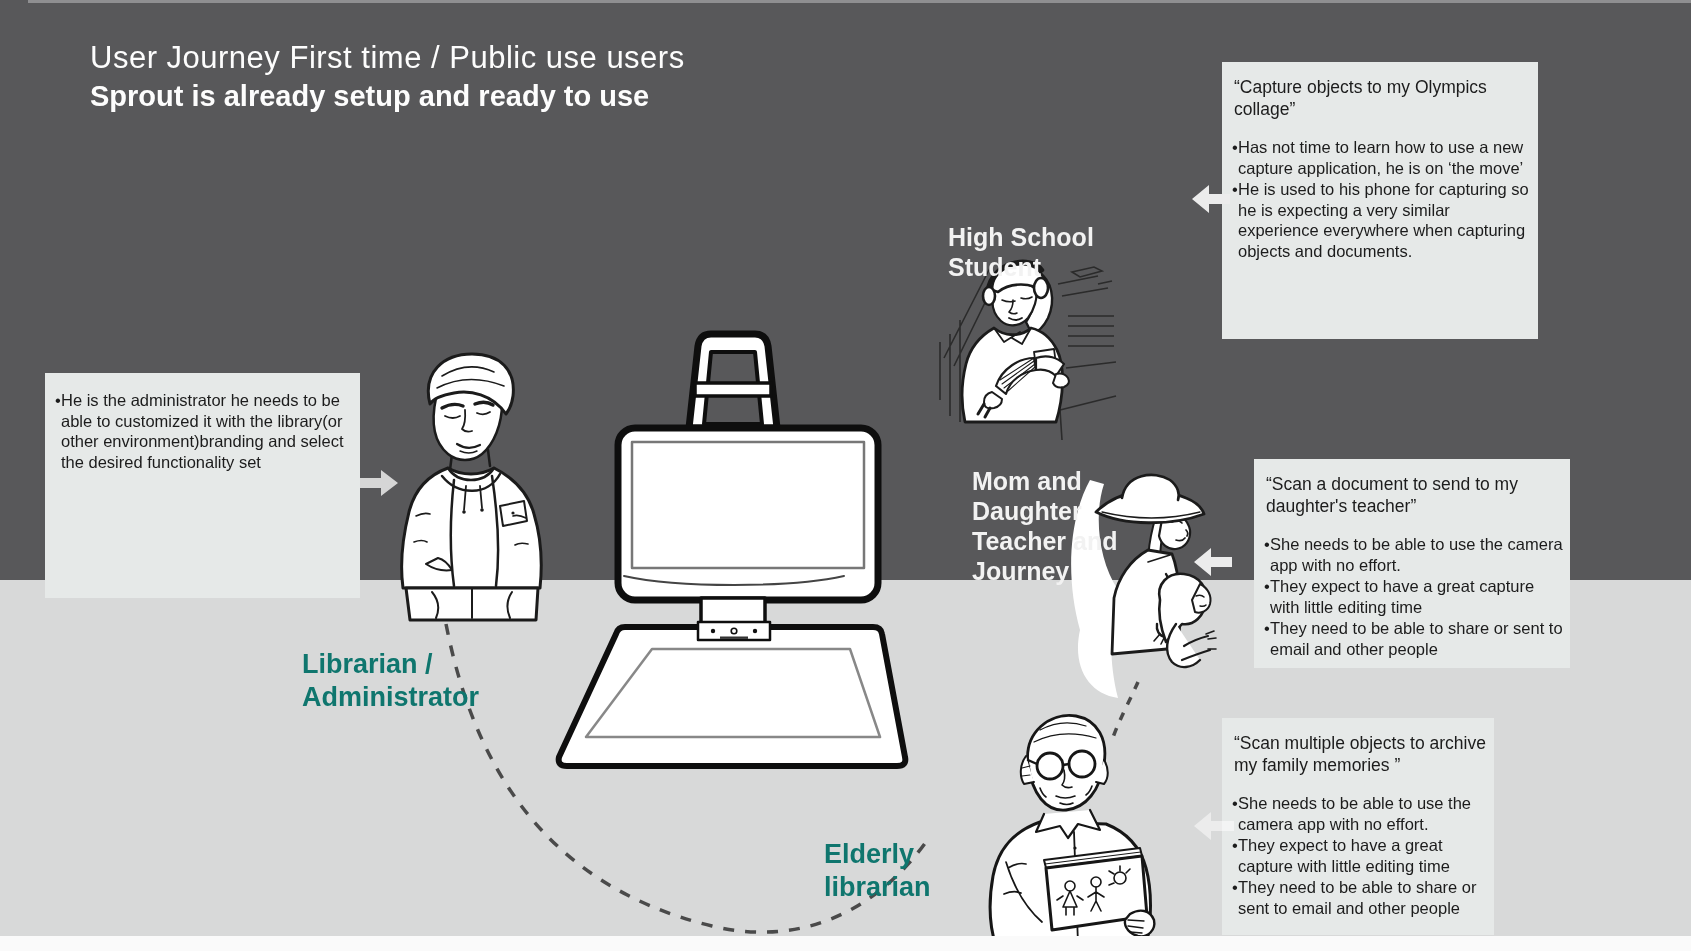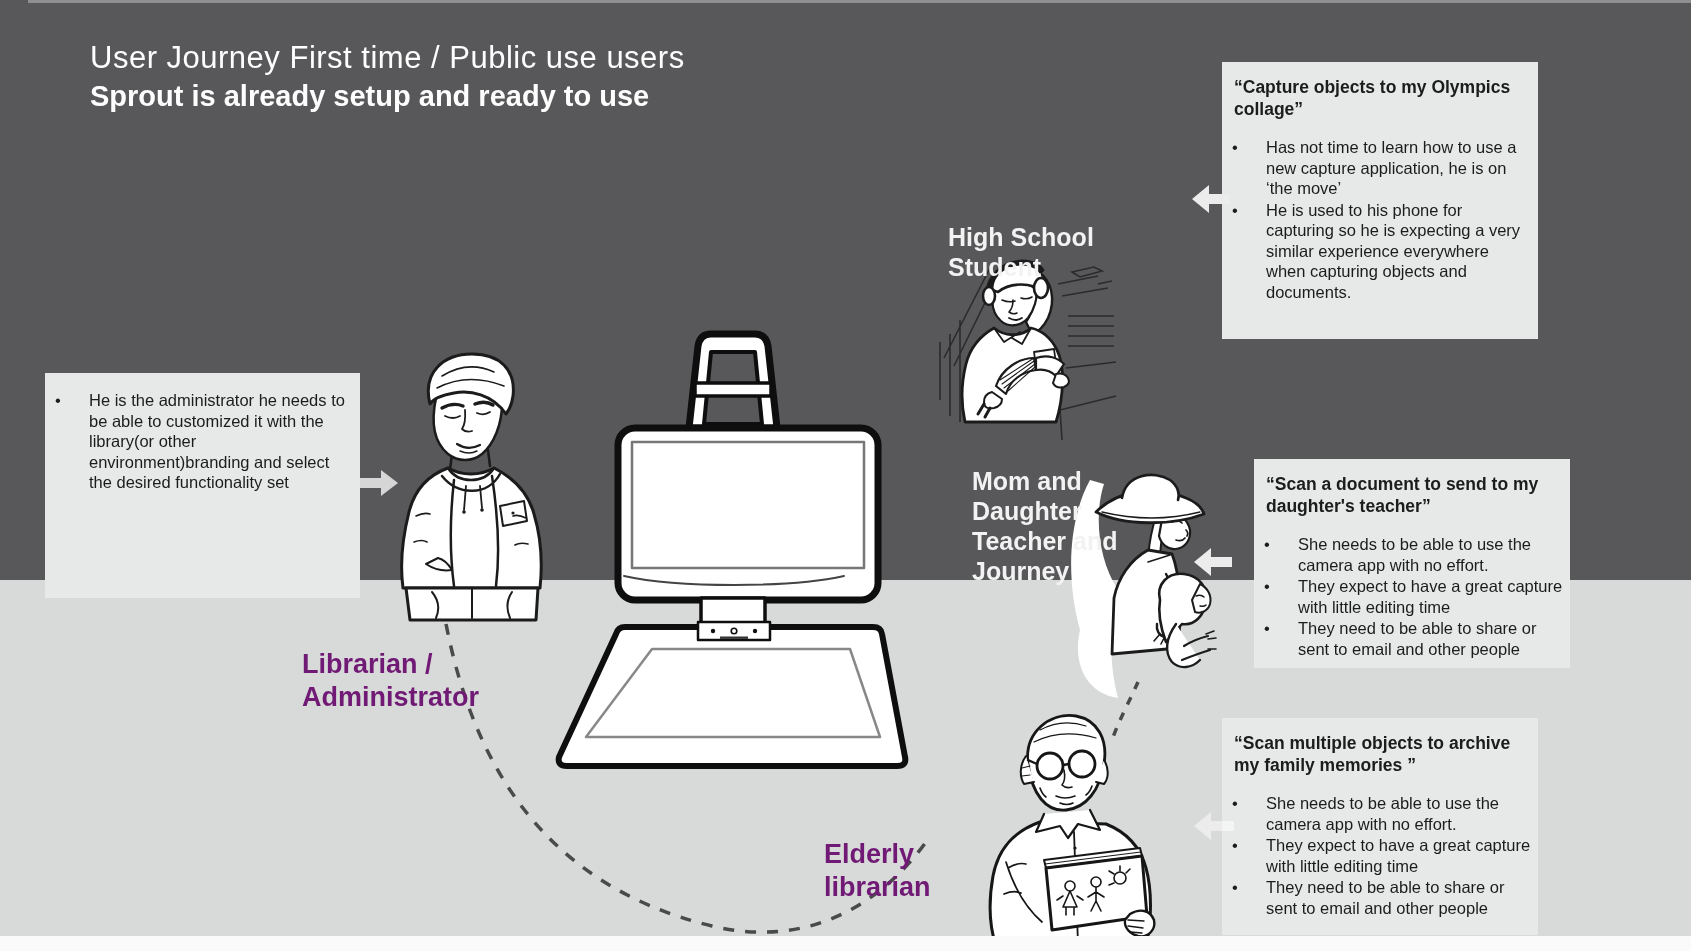--- a/index.html
+++ b/index.html
@@ -11,28 +11,28 @@
   .top-edge { position:absolute; left:28px; top:0; width:1663px; height:3px; background:#8f8f91; z-index:1; }
   .bottom-strip { position:absolute; left:0; top:936px; width:1691px; height:15px; background:#fafafa; z-index:5; }
 
   .header { position:absolute; left:90px; top:40px; z-index:2; color:#fdfdfd; }
   .header h1 { margin:0; font-size:31px; font-weight:400; letter-spacing:0.5px; }
   .header .subtitle { margin-top:4px; font-size:29px; font-weight:700; }
 
   .callout {
     position:absolute; z-index:7; background:#e6e9e8; color:#1c1c1c; box-sizing:border-box;
   }
-  .callout h3 { margin:0; padding:14px 8px 0 12px; font-size:17.5px; line-height:22px; font-weight:bold; }
+  .callout h3 { margin:0; padding:14px 8px 0 12px; font-size:17.5px; line-height:22px; font-weight:normal; }
   .callout ul { margin:17px 0 0; padding:0 6px 0 0; list-style:none; font-size:16.5px; line-height:20.5px; }
-  .callout li { position:relative; padding-left:44px; margin-bottom:1px; }
+  .callout li { position:relative; padding-left:16px; margin-bottom:1px; }
   .callout li::before { content:"\2022"; position:absolute; left:10px; }
 
   .label { position:absolute; z-index:6; white-space:pre-line; }
   .label.light { color:#f2f2f2; font-size:25px; line-height:30px; font-weight:700; }
-  .label.dark  { color:#701a75; font-size:27px; line-height:33px; font-weight:bold; }
+  .label.dark  { color:#0f766e; font-size:27px; line-height:33px; font-weight:bold; }
 
   .figure, .device, .dashes { position:absolute; }
   .figure { z-index:3; }
   .device { z-index:3; }
   .dashes { z-index:4; left:0; top:0; pointer-events:none; }
   .arrow  { position:absolute; z-index:7; }
 </style>
 </head>
 <body>
 
@@ -211,21 +211,21 @@
 
   <aside class="callout" style="left:1254px; top:459px; width:316px; height:209px;">
     <h3>“Scan a document to send to my daughter's teacher”</h3>
     <ul>
         <li>She needs to be able to use the camera app with no effort.</li>
         <li>They expect to have a great capture with little editing time</li>
         <li>They need to be able to share or sent to email and other people</li>
       </ul>
   </aside>
 
-  <aside class="callout" style="left:1222px; top:718px; width:316px; height:217px;">
+  <aside class="callout" style="left:1222px; top:718px; width:272px; height:217px;">
     <h3>“Scan multiple objects to archive my family memories ”</h3>
     <ul>
         <li>She needs to be able to use the camera app with no effort.</li>
         <li>They expect to have a great capture with little editing time</li>
         <li>They need to be able to share or sent to email and other people</li>
       </ul>
   </aside>
 
   <svg class="arrow" style="left:360px; top:470px;" width="38" height="26" viewBox="0 0 38 26">
     <polygon points="38,13 21,0 21,8 0,8 0,18 21,18 21,26" fill="#d6d6d6"></polygon>

